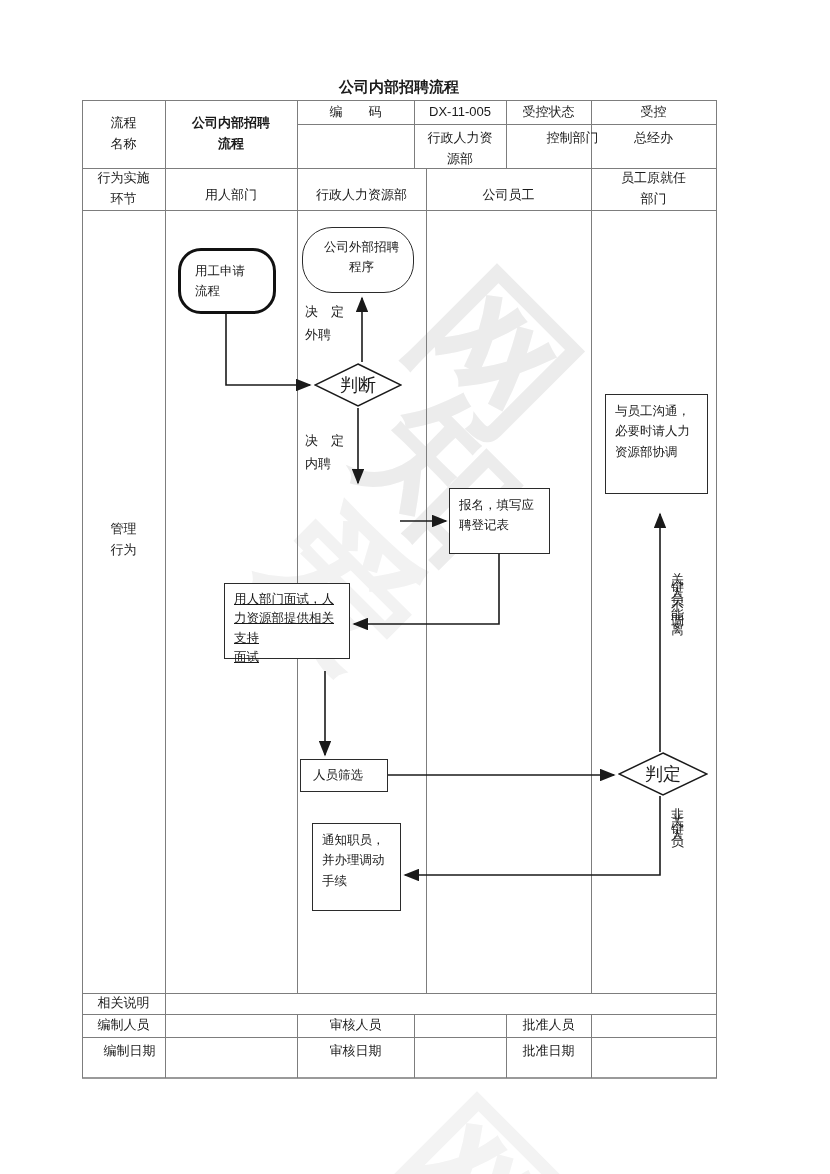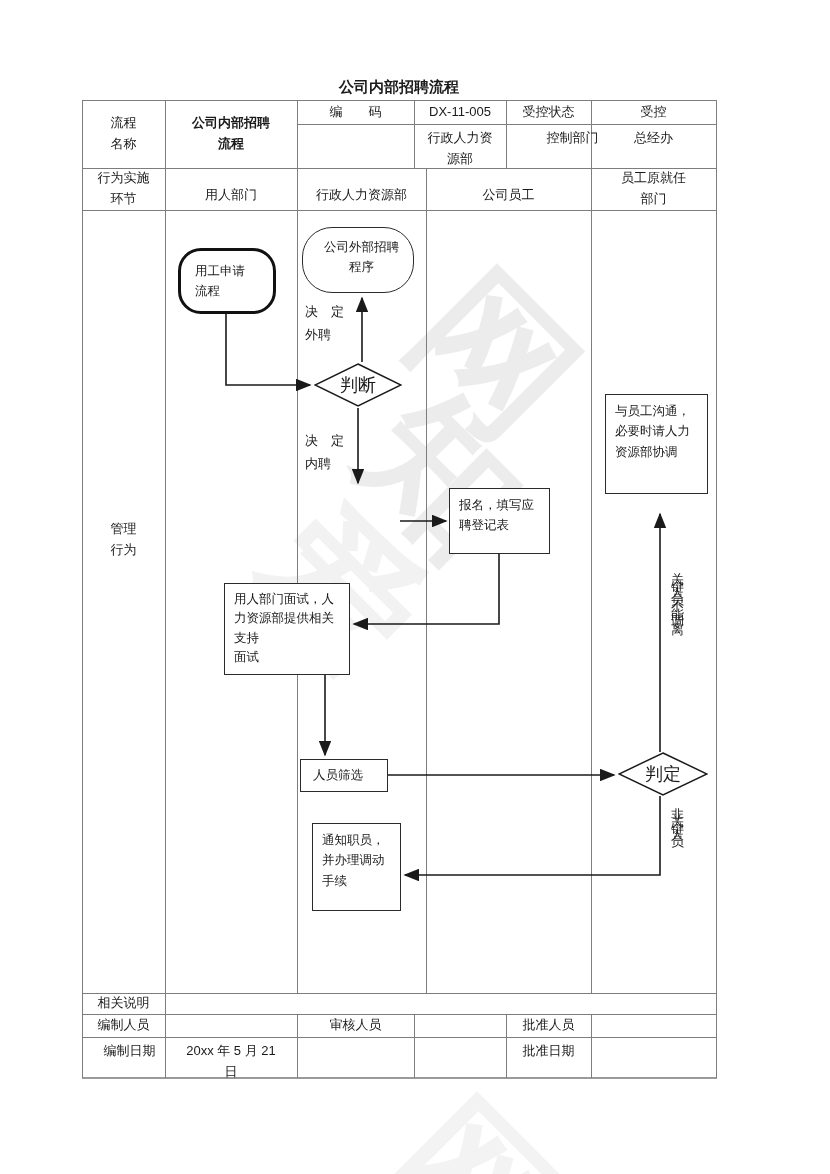--- a/index.html
+++ b/index.html
@@ -140,21 +140,21 @@
     <div class="dtext">判断</div>
   </div>
 
   <div class="freelabel" style="left:305px;top:430px;">决　定
 内聘</div>
 
 
   <div class="flowbox" style="left:449px;top:488px;width:101px;height:66px;">报名，填写应
 聘登记表</div>
 
-  <div class="flowbox" style="left:224px;top:583px;width:126px;height:92px;line-height:1.55;">用人部门面试，人
+  <div class="flowbox" style="left:224px;top:583px;width:126px;height:76px;line-height:1.55;text-decoration:underline;">用人部门面试，人
 力资源部提供相关
 支持
 面试</div>
 
   <div class="flowbox" style="left:300px;top:759px;width:88px;height:33px;display:flex;align-items:center;padding:0 0 0 12px;">人员筛选</div>
 
   <div class="diamond" style="left:618px;top:752px;width:90px;height:44px;">
     <svg width="90" height="44">
         <polygon points="45,1 89,22 45,43 1,22" fill="#ffffff" stroke="#1a1a1a" stroke-width="1.5"></polygon>
       </svg>
@@ -173,17 +173,16 @@
 并办理调动
 手续</div>
 
   <div class="cell" style="left:82px;top:993px;width:83px;height:21px;">相关说明</div>
 
   <div class="cell" style="left:82px;top:1014px;width:83px;height:23px;">编制人员</div>
   <div class="cell" style="left:297px;top:1014px;width:117px;height:23px;">审核人员</div>
   <div class="cell" style="left:506px;top:1014px;width:85px;height:23px;">批准人员</div>
 
   <div class="cell top" style="left:88px;top:1037px;width:83px;height:40px;">编制日期</div>
-  <div class="cell top" style="left:165px;top:1037px;width:132px;height:40px;">20xx 年 5 月 21
-日</div>
+  <div class="cell top" style="left:297px;top:1037px;width:117px;height:40px;">审核日期</div>
   <div class="cell top" style="left:506px;top:1037px;width:85px;height:40px;">批准日期</div>
 
 </div>
 
 </body></html>

